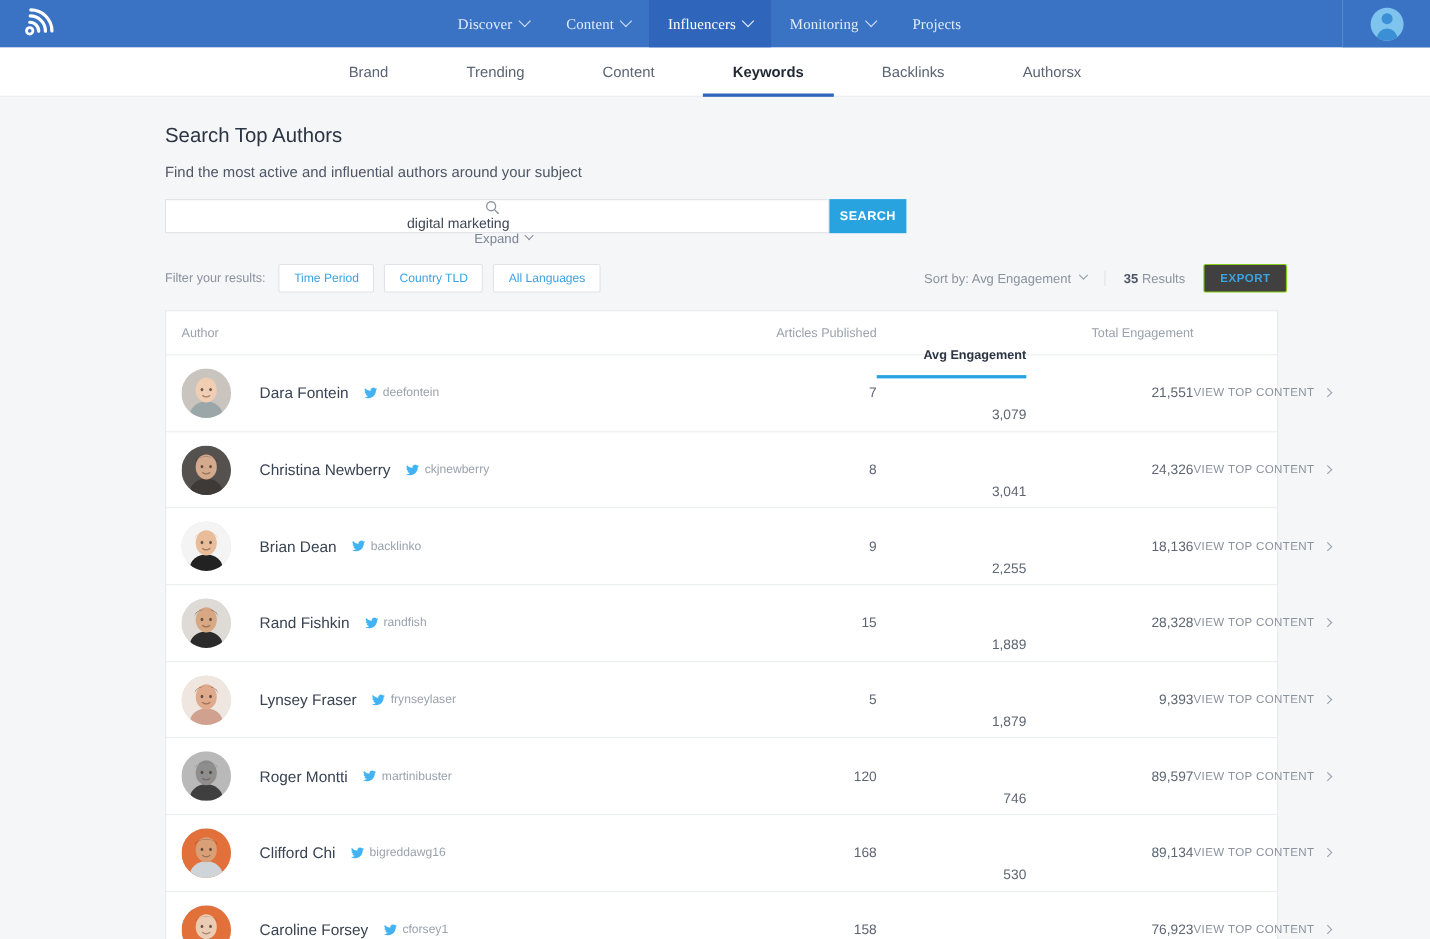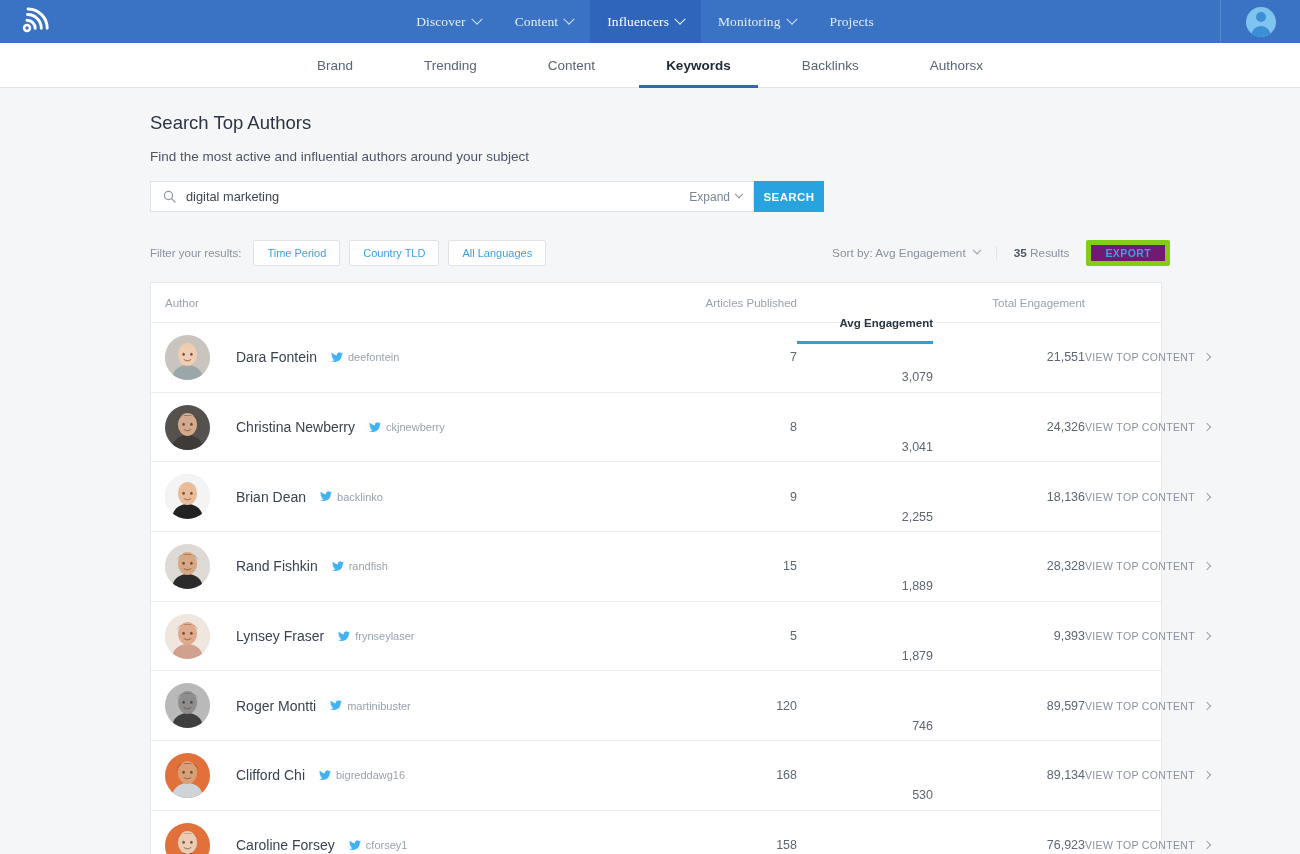--- a/index.html
+++ b/index.html
@@ -151,20 +151,21 @@
 
   
   .searchrow { display: flex; align-items: stretch; height: 31px; }
   .searchbox {
     width: 604px;
     background: #fff;
     border: 1px solid #dfe3e8;
     display: flex;
     align-items: center;
     padding: 0 11px 0 12px;
+    flex-direction: column;
   }
   .s-icon { flex: 0 0 auto; margin-right: 10px; display:flex; }
   .s-input {
     flex: 1 1 auto;
     border: none;
     outline: none;
     font-size: 12.8px;
     color: #3d4personal;
     color: #3d4756;
     font-family: "Liberation Sans", sans-serif;
@@ -226,22 +227,22 @@
   .sortby .caret { width: 6px; height: 6px; border-width: 1.4px; }
   .results {
     font-size: 11.8px; color: #8a929e;
     padding: 0 17px;
     white-space: nowrap;
   }
   .results b { color: #4d5665; font-weight: bold; }
   .export-btn {
     height: 26px;
     padding: 0 14px;
-    border: 5px solid #84cc16;
-    background: #701a75;
+    border: 1px solid #84cc16;
+    background: #404040;
     color: #3aa3e3;
     font-size: 10.5px;
     font-weight: bold;
     letter-spacing: .4px;
     display: flex; align-items: center;
     cursor: pointer;
     border-radius: 2px;
     font-family: "Liberation Sans", sans-serif;
   }
 

